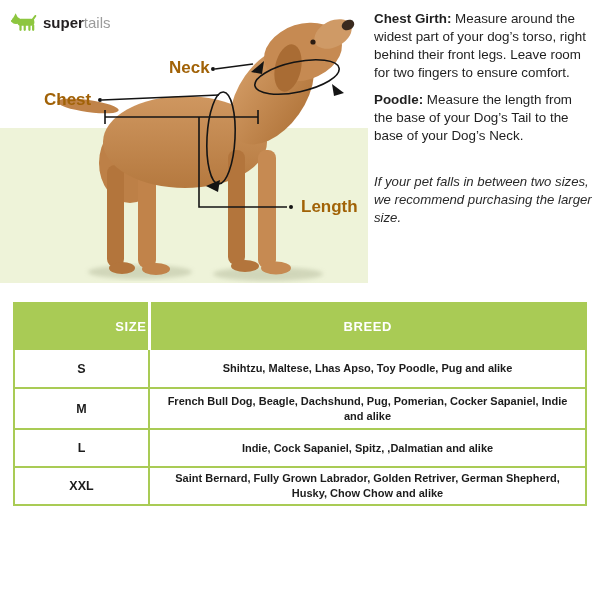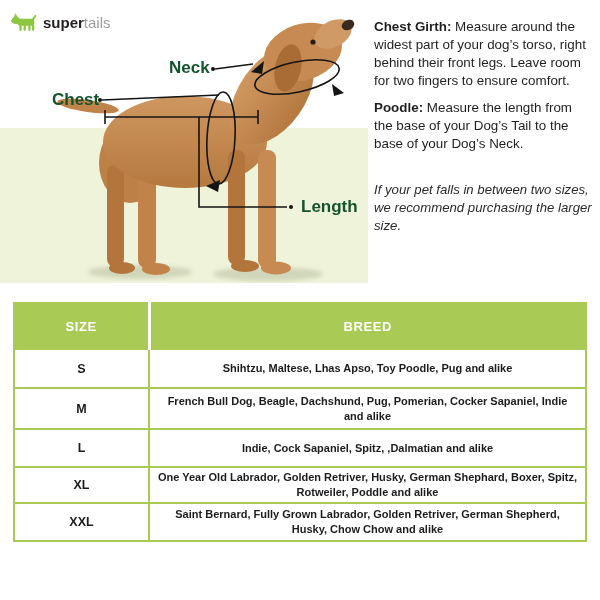--- a/index.html
+++ b/index.html
@@ -6,35 +6,35 @@
   .canvas{position:relative;width:600px;height:600px;background:#ffffff;overflow:hidden;
           font-family:Liberation Sans, sans-serif;color:#1f1f1f;padding-left:44px;}
   .band{position:absolute;left:0;top:128px;width:368px;height:155px;background:#eef3d9;}
   
   .logo{position:absolute;left:10px;top:12px;display:flex;align-items:center;gap:3px;}
   .logo .word{font-size:15px;line-height:15px;}
   .logo .super{font-weight:bold;color:#231f20;}
   .logo .tails{color:#9b9b9b;}
   
   .dog-svg,.ann-svg{position:absolute;left:0;top:0;width:380px;height:290px;}
-  .lbl{position:absolute;font-weight:bold;font-size:17px;color:#14532d;}
+  .lbl{position:absolute;font-weight:bold;font-size:17px;color:#a16207;}
   .lbl-neck{left:169px;top:58px;}
-  .lbl-chest{left:52px;top:90px;}
+  .lbl-chest{left:44px;top:90px;}
   .lbl-length{left:301px;top:197px;}
   
-  .info{position:absolute;left:374px;top:18px;width:219px;font-size:13.4px;line-height:18px;}
+  .info{position:absolute;left:374px;top:10px;width:219px;font-size:13.4px;line-height:18px;}
   .info p{margin:0 0 9px 0;}
   .info b{font-weight:bold;}
   .note{font-style:italic;color:#2a2a2a;margin-top:28px !important;font-size:13.2px;}
   
   .size-table{position:absolute;left:13px;top:302px;width:574px;border-collapse:collapse;table-layout:fixed;}
   .size-table col.c1{width:135px;}
   .size-table th{background:#a9cb55;color:#ffffff;font-size:13px;font-weight:bold;
                  letter-spacing:0.6px;height:42px;border:2px solid #a9cb55;text-align:center;}
-  .size-table th:first-child{border-right:3px solid #ffffff;}
+  .size-table th:first-child{border-right:3px solid #ffffff;text-align:right;}
   .size-table td{border:2px solid #a9cb55;background:#ffffff;text-align:center;vertical-align:middle;
                  font-weight:bold;color:#1c1c1c;padding:2px 8px;}
   .size-table td.sz{font-size:12.5px;}
   .size-table td.breed{font-size:11px;line-height:1.35;}
   .r1{height:37px}.r2{height:39px}.r3{height:41px}.r4{height:38px}.r5{height:36px}.r6{height:38px}
 </style>
 </head>
 <body>
 
 <div class="canvas">
@@ -150,24 +150,20 @@
         <td class="breed">Shihtzu, Maltese, Lhas Apso, Toy Poodle, Pug and alike</td>
       </tr>
       <tr class="r3">
         <td class="sz">M</td>
         <td class="breed">French Bull Dog, Beagle, Dachshund, Pug, Pomerian, Cocker Sapaniel, Indie and alike</td>
       </tr>
       <tr class="r4">
         <td class="sz">L</td>
         <td class="breed">Indie, Cock Sapaniel, Spitz, ,Dalmatian and alike</td>
       </tr>
-      <tr class="r5">
-        <td class="sz">XL</td>
-        <td class="breed">One Year Old Labrador, Golden Retriver, Husky, German Shephard, Boxer, Spitz, Rotweiler, Poddle and alike</td>
-      </tr>
       <tr class="r6">
         <td class="sz">XXL</td>
         <td class="breed">Saint Bernard, Fully Grown Labrador, Golden Retriver, German Shepherd, Husky, Chow Chow and alike</td>
       </tr>
     </tbody>
   </table>
 
 </div>
 
 </body></html>

